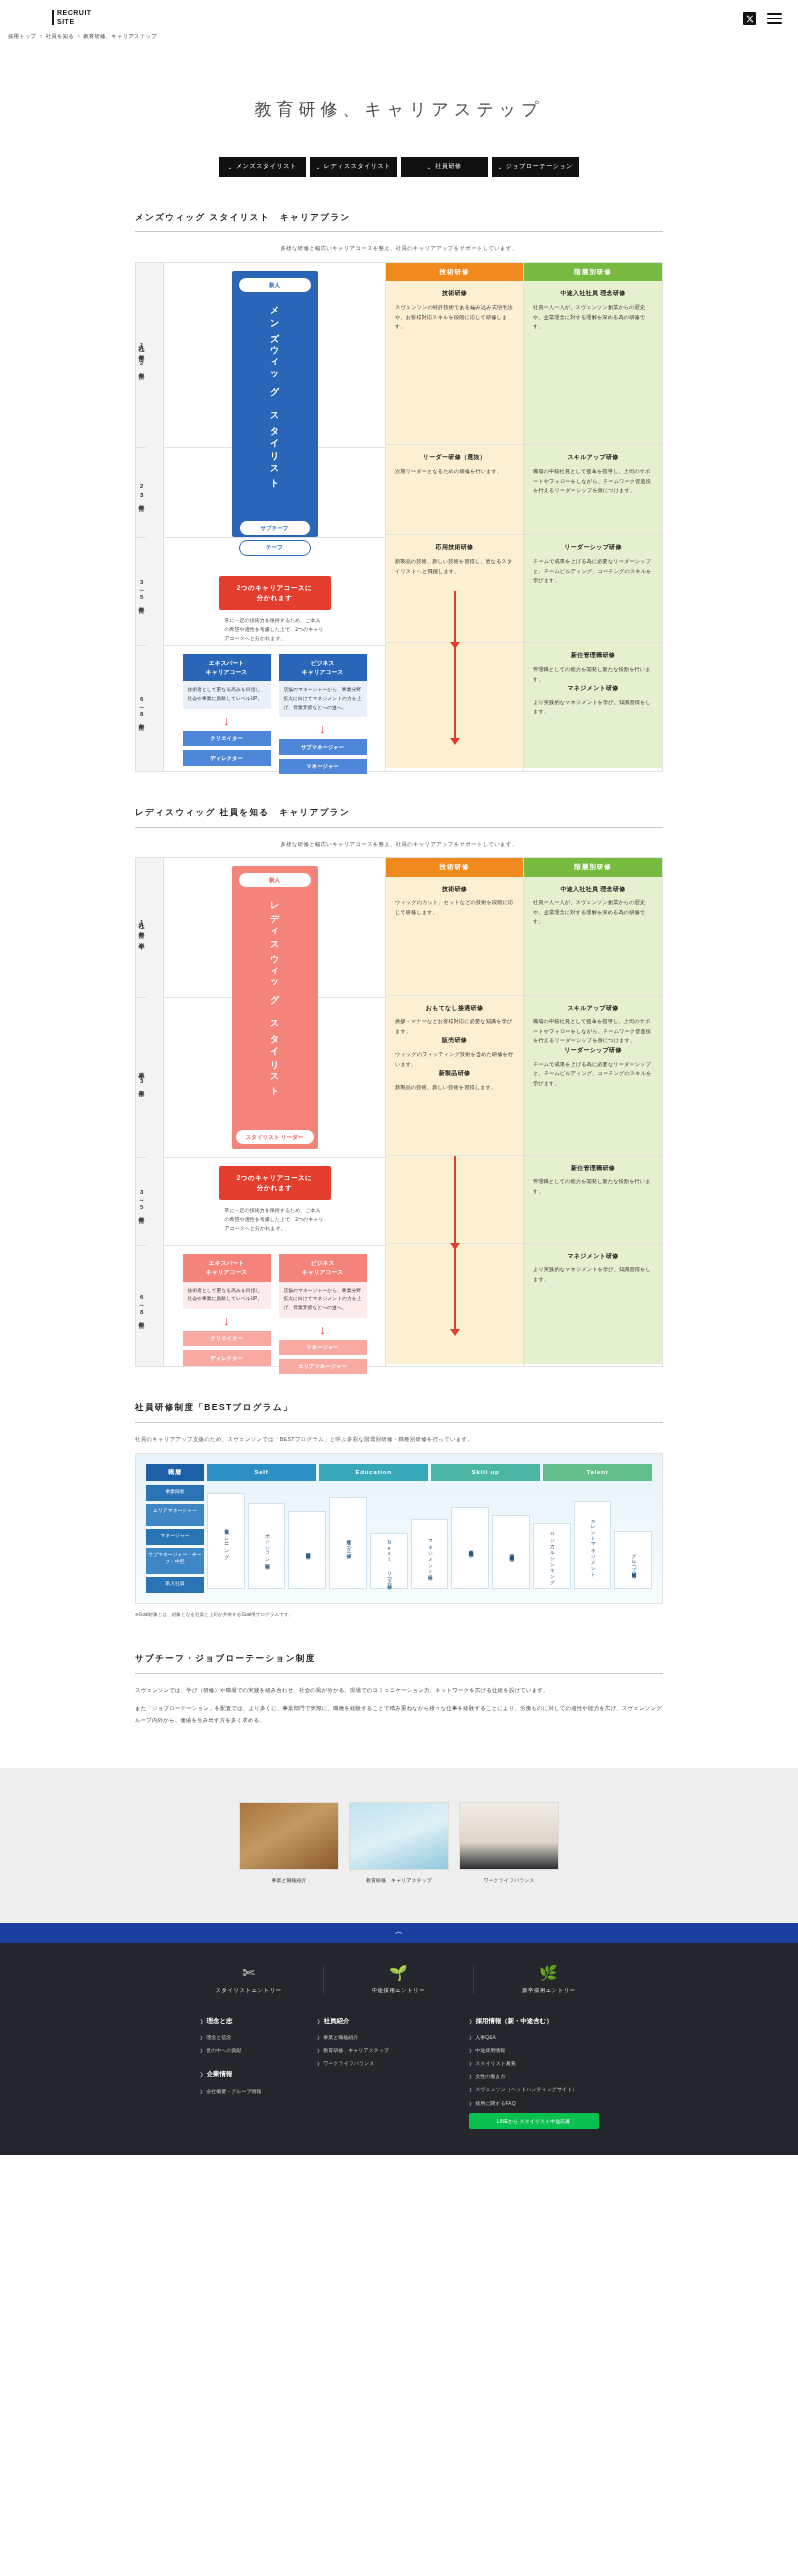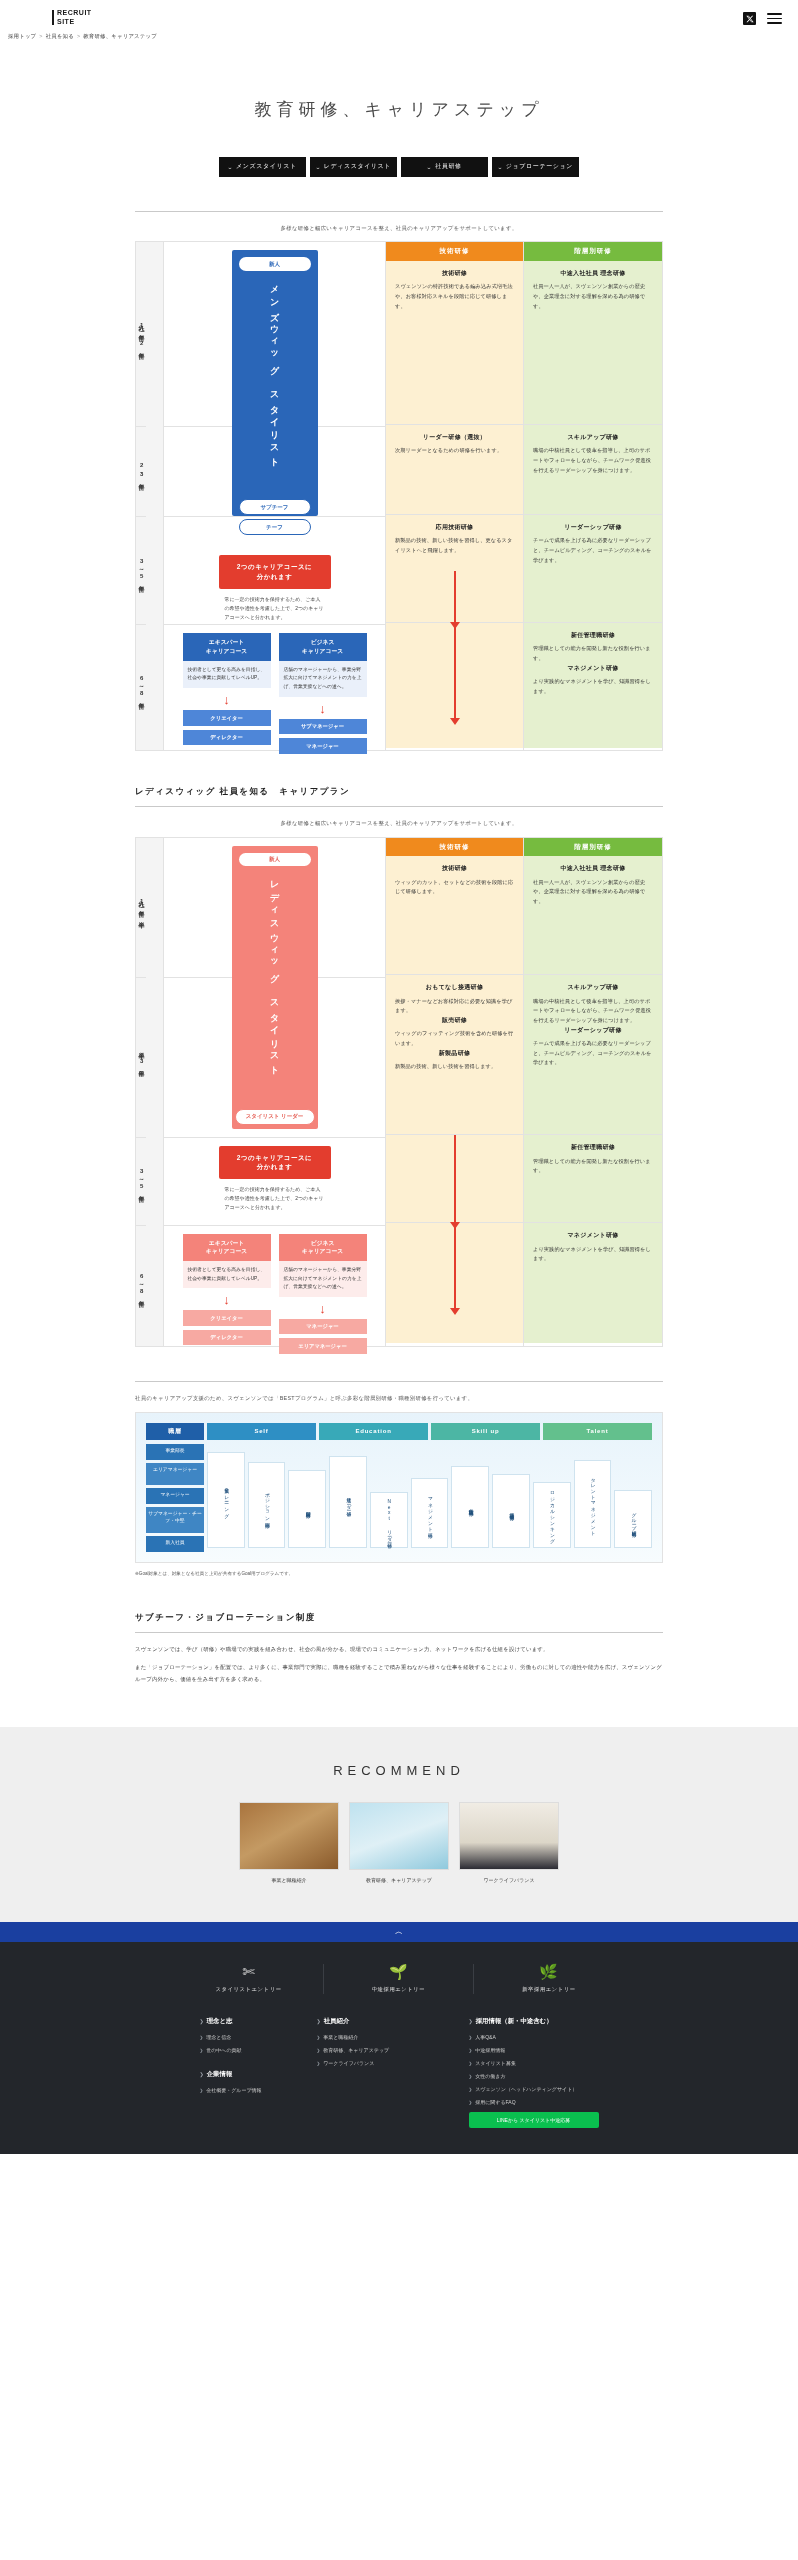--- a/index.html
+++ b/index.html
@@ -204,20 +204,21 @@
       <span class="chev">⌄</span>
       <span>社員研修</span>
     </div>
     <div class="tab">
       <span class="chev">⌄</span>
       <span>ジョブローテーション</span>
     </div>
   </div>
 
   <div class="sec">
+    <div class="sec-h">メンズウィッグ スタイリスト　キャリアプラン</div>
     <div class="sec-rule"></div>
     <div class="sec-lead">多様な研修と幅広いキャリアコースを整え、社員のキャリアアップをサポートしています。</div>
 
     <div class="ctable">
 
       <div class="col-years">
         <div class="yr-cell" style="height:185px">入社1年目～2年目</div>
         <div class="yr-cell" style="height:90px">2・3年目</div>
         <div class="yr-cell" style="height:108px">3～5年目</div>
         <div class="yr-cell" style="height:125px">6～8年目</div>
@@ -418,20 +419,21 @@
           <div class="tr-cell" style="height:120px">
             <div class="tr-t">マネジメント研修</div>
             <div class="tr-p">より実践的なマネジメントを学び、知識習得をします。</div>
           </div>
         </div>
       </div>
     </div>
   </div>
 
   <div class="sec">
+    <div class="sec-h">社員研修制度「BESTプログラム」</div>
     <div class="sec-rule"></div>
     <div class="sec-lead" style="text-align:left">社員のキャリアアップ支援のため、スヴェンソンでは「BESTプログラム」と呼ぶ多彩な階層別研修・職種別研修を行っています。</div>
 
     <div class="best-wrap">
       <div class="best-head">
         <div class="bh c0">職層</div>
         <div class="bh c1">Self</div>
         <div class="bh c2">Education</div>
         <div class="bh c3">Skill up</div>
         <div class="bh c4">Talent</div>
@@ -465,21 +467,20 @@
   <div class="sec">
     <div class="sec-h">サブチーフ・ジョブローテーション制度</div>
     <div class="sec-rule"></div>
     <div class="txtblock">
       <p>スヴェンソンでは、学び（研修）や職場での実践を組み合わせ、社会の風が分かる、現場でのコミュニケーション力、ネットワークを広げる仕組を設けています。</p>
       <p>また「ジョブローテーション」を配置では、より多くに、事業部門で実際に、職種を経験することで積み重ねながら様々な仕事を経験することにより、労働ものに対しての適性や能力を広げ、スヴェンソングループ内外から、価値を生み出す方を多く求める。</p>
     </div>
   </div>
 
   <div class="recommend">
-    <div class="rec-title">RECOMMEND</div>
     <div class="rec-cards">
       <div class="rec-card">
         <div class="rec-img a"></div>
         <div class="rec-cap">事業と職種紹介</div>
       </div>
       <div class="rec-card">
         <div class="rec-img b"></div>
         <div class="rec-cap">教育研修、キャリアステップ</div>
       </div>
       <div class="rec-card">

